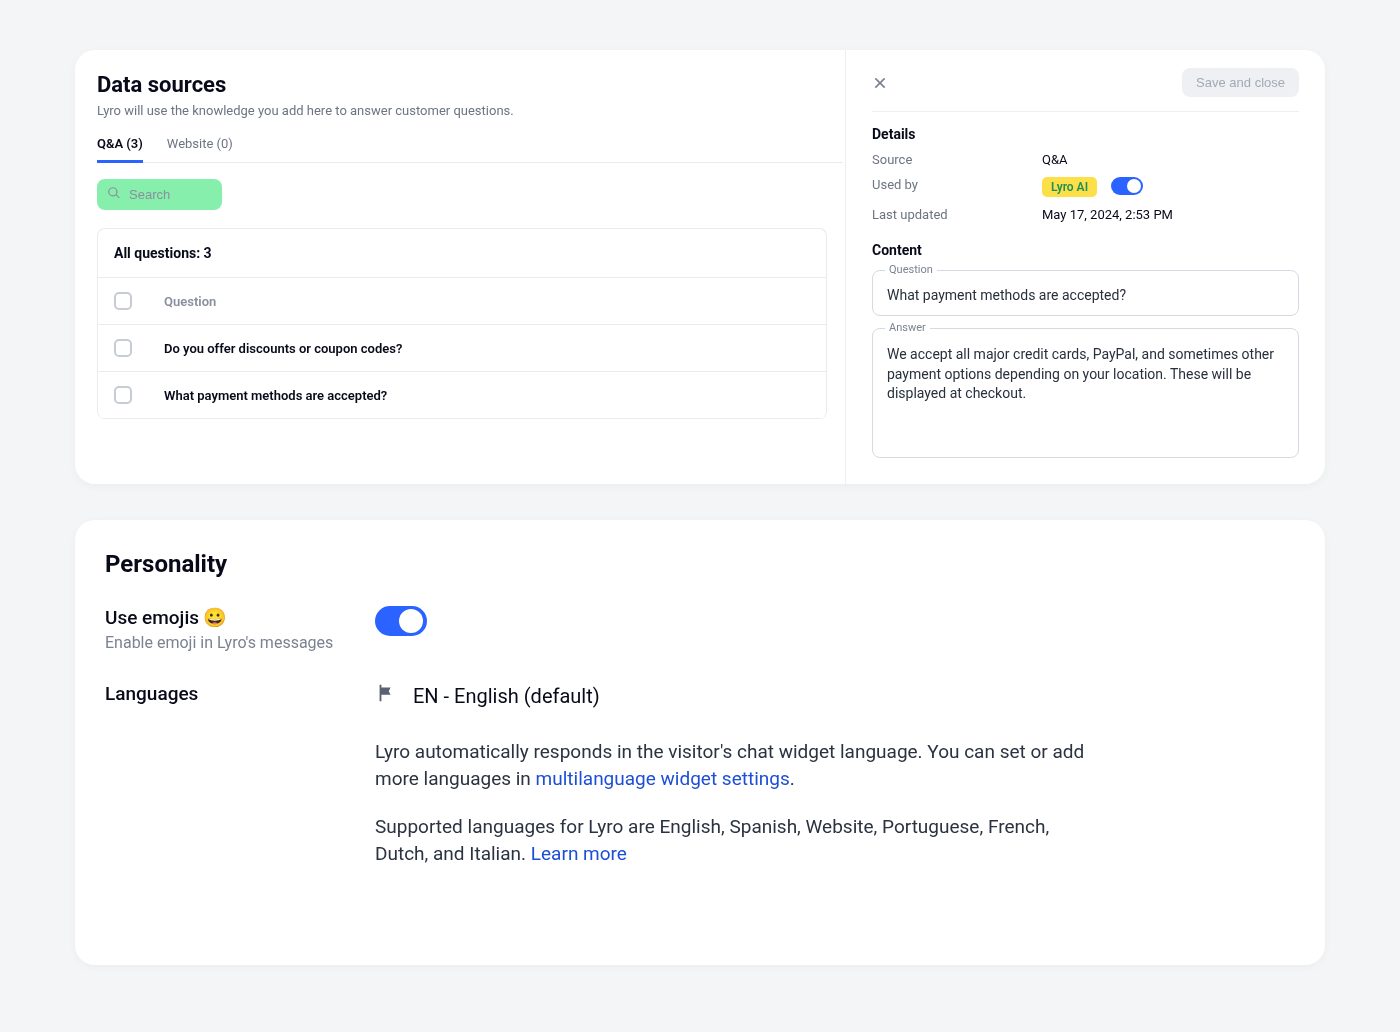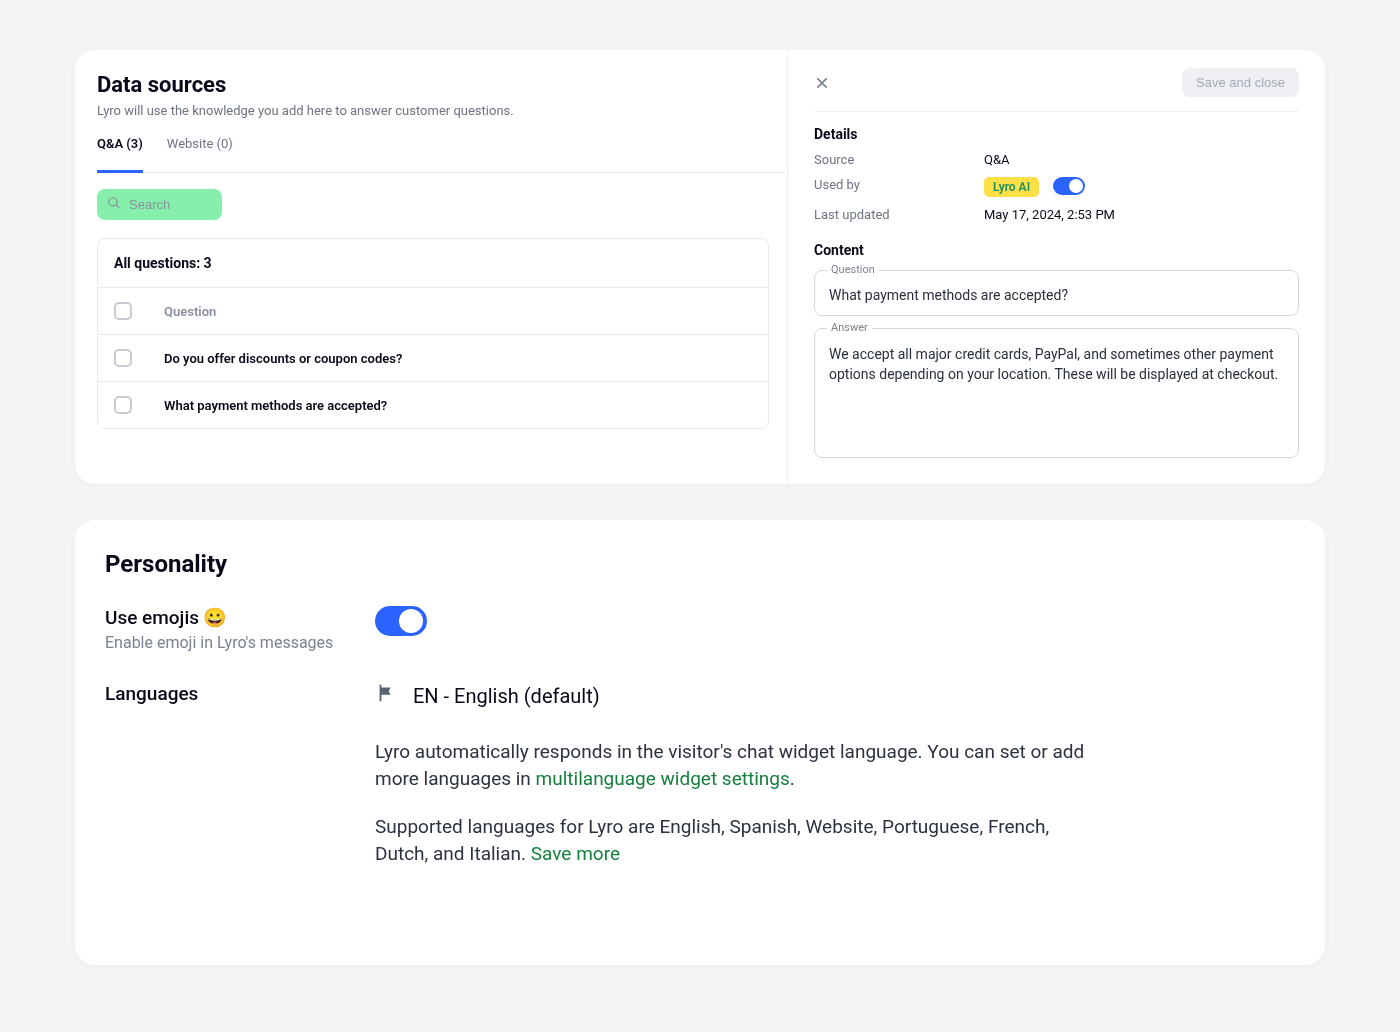--- a/index.html
+++ b/index.html
@@ -18,34 +18,34 @@
 .ds-card {
   display: flex;
   margin-bottom: 36px;
   min-height: 430px;
   overflow: hidden;
 }
 .ds-left { flex: 1; padding: 22px 0 0 22px; }
 .ds-title { font-size: 22px; font-weight: 700; margin-bottom: 6px; }
 .ds-sub  { font-size: 13px; color: #6d7583; margin-bottom: 18px; }
 .tabs { display: flex; gap: 24px; border-bottom: 1px solid #e9ebef; margin-right: 2px; margin-bottom: 16px;}
-.tab { font-size: 13px; padding-bottom: 19px; color: #6d7583; cursor: pointer; margin-bottom: -1px;}
+.tab { font-size: 13px; padding-bottom: 9px; color: #6d7583; cursor: pointer; margin-bottom: -1px;}
 .tab.active { color: #080a1a; font-weight: 600; border-bottom: 3px solid #2a63ff;}
 .search-wrap { display: inline-flex; align-items: center; gap: 8px; background: #86efac; border-radius: 8px; padding: 6px 10px; width: 125px; margin-bottom: 18px;}
 .search-wrap svg { width: 14px; height: 14px; fill: #89909d;}
 .search-input { border: none; background: transparent; outline: none; font-size: 13px; width: 70px; color:#6d7583;}
 .search-input::placeholder { color: #89909d; }
 .q-list { border: 1px solid #e9ebef; border-radius: 8px; border-bottom: none; overflow: hidden; margin-right: 18px;}
 .q-head { padding: 16px 16px; font-size: 14px; font-weight: 700; border-bottom: 1px solid #e9ebef;}
 .q-row { display: flex; align-items: center; gap: 32px; padding: 14px 16px; border-bottom: 1px solid #e9ebef; font-size: 13px;}
 .q-row .chk { width: 18px; height: 18px; border: 2px solid #c7ccd4; border-radius: 5px; flex-shrink: 0; cursor: pointer;}
 .q-row.header-row .label { color: #89909d; }
 .q-row .label { font-weight: 600; }
 
-.ds-right { width: 538px; border-left: 1px solid #edeff2; padding: 18px 26px 26px 26px; display: flex; flex-direction: column;}
+.ds-right { width: 480px; border-left: 1px solid #edeff2; padding: 18px 26px 26px 26px; display: flex; flex-direction: column;}
 .panel-top { display: flex; justify-content: space-between; align-items: center; padding-bottom: 14px; border-bottom: 1px solid #edeff2; margin-bottom: 14px;}
 .close-x { width: 16px; height: 16px; cursor: pointer; color: #7b8291;}
 .save-btn { background: #eef0f3; color: #a4aab4; font-size: 13px; padding: 7px 14px; border-radius: 8px; border: none; cursor: default;}
 .sec-title { font-size: 14px; font-weight: 700; margin-bottom: 10px;}
 .detail-row { display: flex; align-items: flex-start; font-size: 13px; color: #6d7583; margin-bottom: 10px;}
 .detail-row .k { width: 170px;}
 .detail-row .v { color: #080a1a;}
 .badge { background: #fde047; color: #1f8f5c; padding: 3px 9px; border-radius: 5px; font-size: 12px; font-weight: 600;}
 .mini-toggle { position: relative; width: 32px; height: 18px; background: #2a63ff; border-radius: 10px; margin-left: 14px; cursor: pointer;}
 .mini-toggle::after { content: ""; position: absolute; top: 2px; right: 2px; width: 14px; height: 14px; background: #fff; border-radius: 50%;}
@@ -60,21 +60,21 @@
 .pers-row { display: flex; align-items: flex-start; margin-bottom: 30px;}
 .pers-left { width: 270px; flex-shrink: 0;}
 .pers-left .h { font-size: 19px; font-weight: 500; margin-bottom: 4px;}
 .pers-left .d { font-size: 16px; color: #7b8291;}
 .big-toggle { position: relative; width: 52px; height: 30px; background: #2a63ff; border-radius: 16px; cursor: pointer;}
 .big-toggle::after { content:""; position: absolute; top: 3px; right: 4px; width: 24px; height: 24px; background: #fff; border-radius: 50%;}
 .lang-line { display: flex; align-items: center; gap: 16px; font-size: 20px; margin-bottom: 30px;}
 .flag-icon svg { width: 22px; height: 22px; fill: #5a6272;}
 .lang-desc { max-width: 720px; font-size: 19px; line-height: 1.4; color: #2b3240;}
 .lang-desc p { margin-bottom: 22px;}
-.lang-desc a { color: #15803d; text-decoration: none;}
+.lang-desc a { color: #1d4ed8; text-decoration: none;}
 </style>
 </head>
 <body>
 
 <div class="card ds-card">
   <div class="ds-left">
     <div class="ds-title">Data sources</div>
     <div class="ds-sub">Lyro will use the knowledge you add here to answer customer questions.</div>
 
     <div class="tabs">
@@ -169,18 +169,18 @@
               <path d="M5 3v18h2v-7h10l-2-4 2-4H7V3H5z"></path>
             </svg>
         </span>
         <span>EN - English (default)</span>
       </div>
       <div class="lang-desc">
         <p>
           <span>Lyro automatically responds in the visitor's chat widget language. You can set or add more languages in </span><a href="#">multilanguage widget settings</a><span>.</span>
         </p>
         <p>
-          <span>Supported languages for Lyro are English, Spanish, Website, Portuguese, French, Dutch, and Italian. </span><a href="#">Save more</a>
+          <span>Supported languages for Lyro are English, Spanish, Website, Portuguese, French, Dutch, and Italian. </span><a href="#">Learn more</a>
         </p>
       </div>
     </div>
   </div>
 </div>
 
 </body></html>

